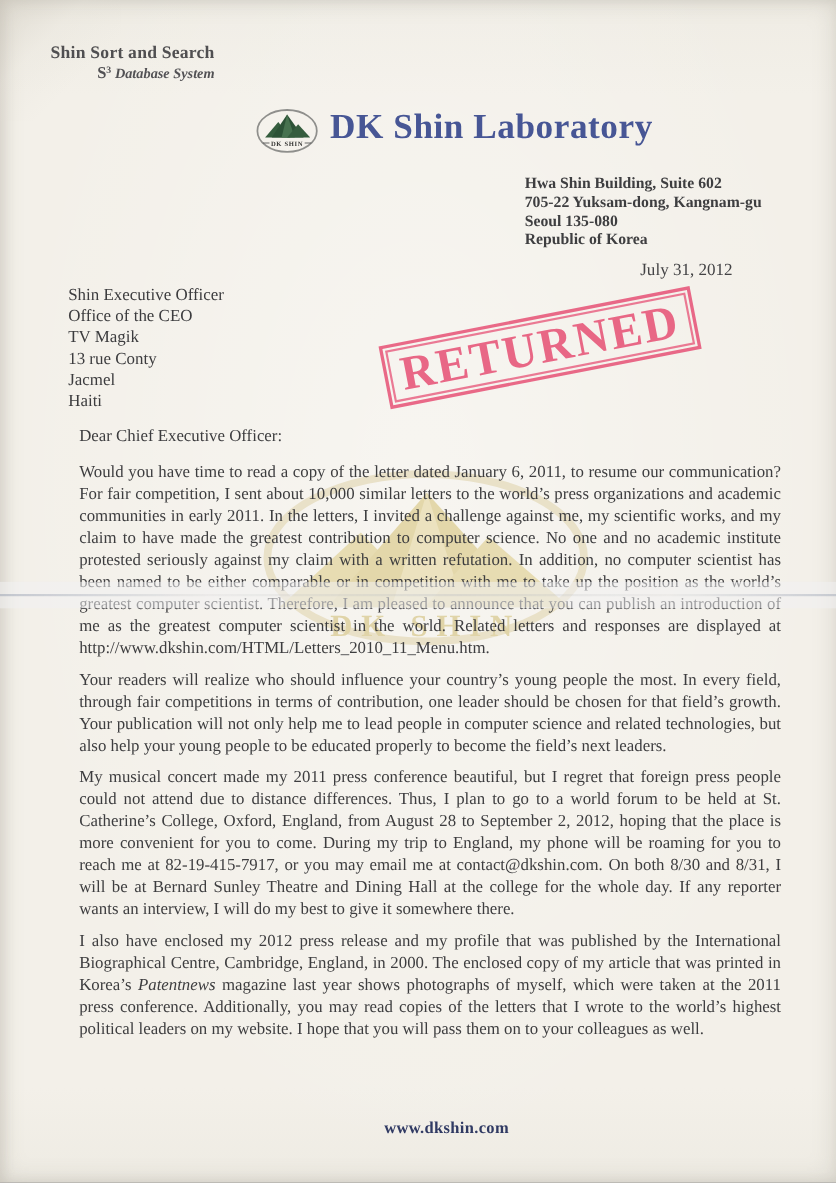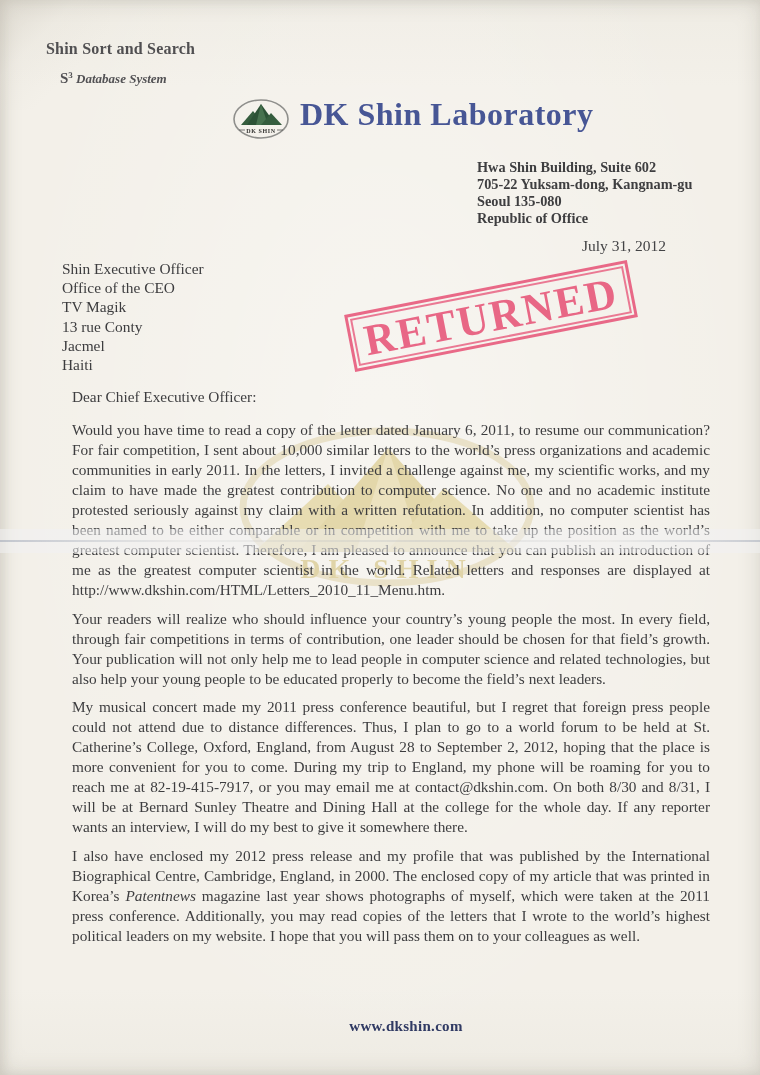--- a/index.html
+++ b/index.html
@@ -21,21 +21,21 @@
   #corner-fold{
     left:0;top:0;width:110px;height:110px;
     background:linear-gradient(135deg, rgba(198,192,180,0.40) 0%, rgba(225,221,212,0.20) 35%, rgba(242,239,232,0) 65%);
     z-index:1;
   }
   
   #watermark{left:236px;top:426px;width:302px;height:162px;z-index:2;}
   
   #company-block{left:46px;top:40px;z-index:3;}
   #company-name{font-weight:bold;font-size:16px;color:#504f51;letter-spacing:0.2px;}
-  #product-line{margin-left:14px;margin-top:12px;color:#525154;font-size:13px;}
+  #product-line{margin-left:14px;margin-top:0px;color:#525154;font-size:13px;text-align:right;}
   #product-line .big-s{font-weight:bold;font-size:15px;}
   #product-line sup{font-size:9px;font-weight:bold;}
   #product-line .ital{font-style:italic;font-weight:bold;font-size:13px;}
   #logo{left:232px;top:98px;width:58px;height:42px;z-index:3;}
   #org-title{
     left:300px;top:96px;z-index:3;
     font-size:32px;font-weight:bold;color:#475695;letter-spacing:0.5px;
   }
   #sender-address{left:477px;top:159px;z-index:3;font-weight:bold;font-size:14.3px;line-height:17px;color:#3e3e40;}
   #date-line{right:94px;top:237px;z-index:3;font-size:15.5px;color:#434345;}
@@ -112,21 +112,21 @@
     <line x1="45" y1="32" x2="51" y2="32" stroke="#555" stroke-width="0.8"></line>
     <text x="29" y="35" text-anchor="middle" font-family="Liberation Serif, serif" font-weight="bold" font-size="6" letter-spacing="0.6" fill="#333331">DK SHIN</text>
   </svg>
 
   <div id="org-title" class="abs">DK Shin Laboratory</div>
 
   <div id="sender-address" class="abs">
     <div>Hwa Shin Building, Suite 602</div>
     <div>705-22 Yuksam-dong, Kangnam-gu</div>
     <div>Seoul 135-080</div>
-    <div>Republic of Office</div>
+    <div>Republic of Korea</div>
   </div>
 
   <div id="date-line" class="abs">July 31, 2012</div>
 
   <div id="recipient" class="abs">
     <div>Shin Executive Officer</div>
     <div>Office of the CEO</div>
     <div>TV Magik</div>
     <div>13 rue Conty</div>
     <div>Jacmel</div>

